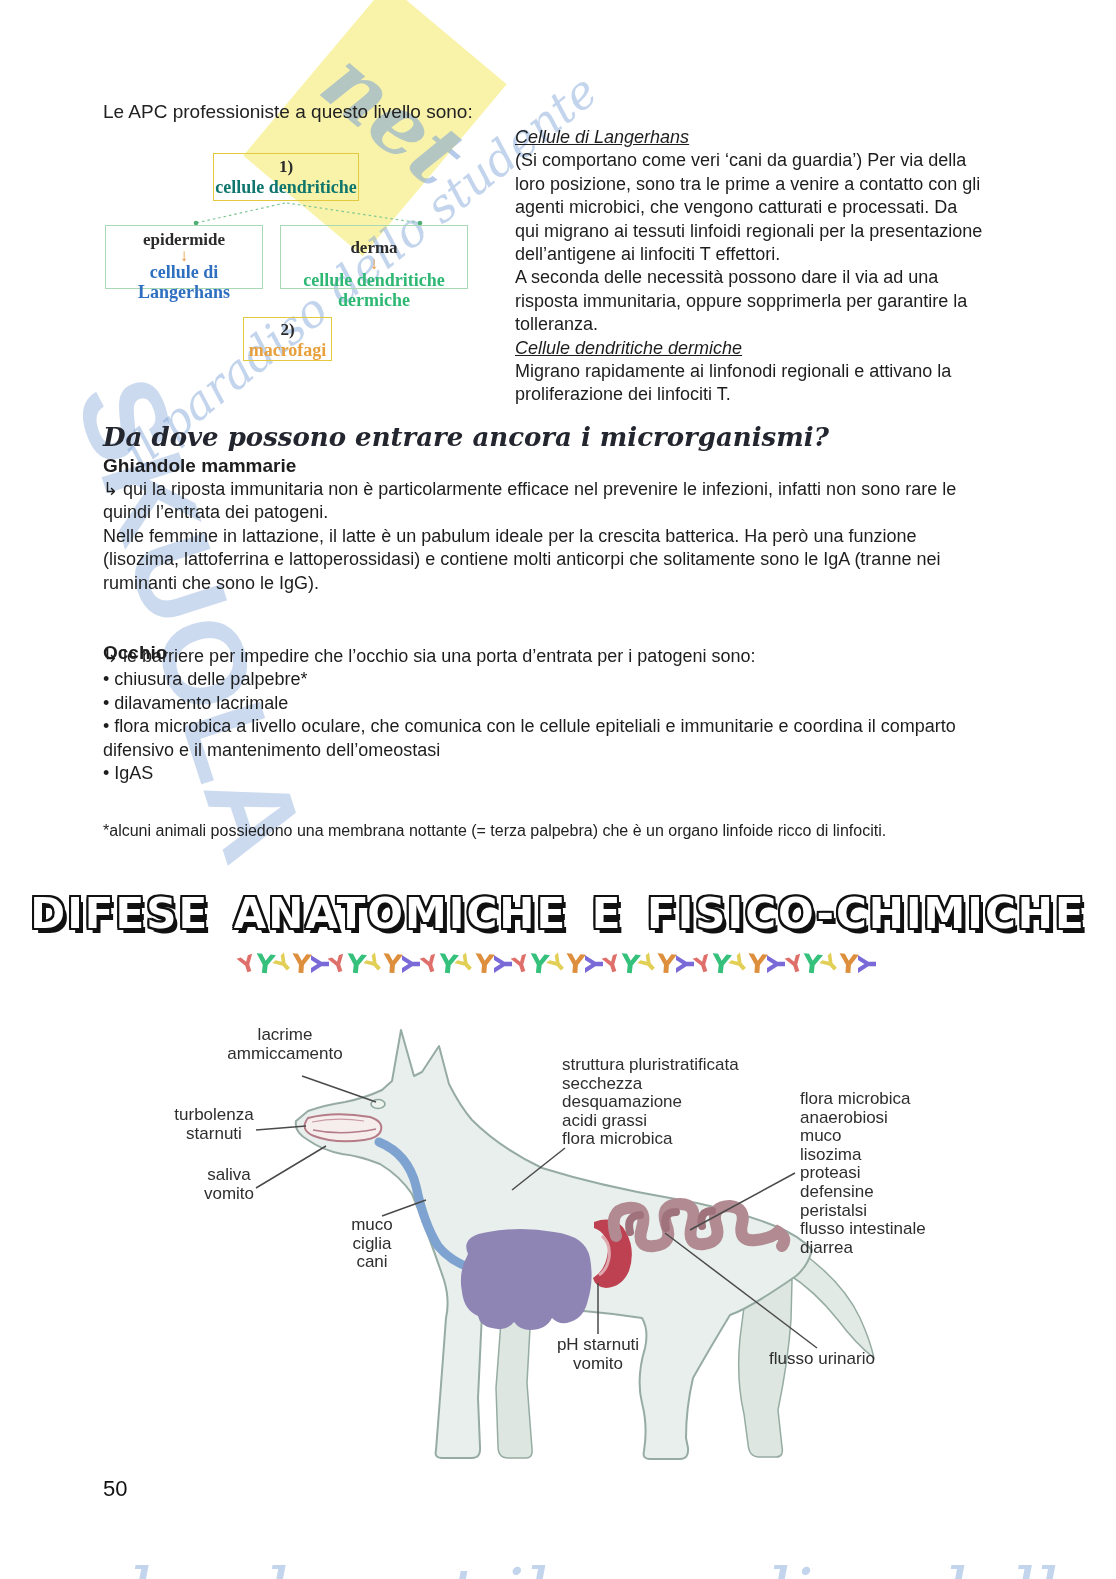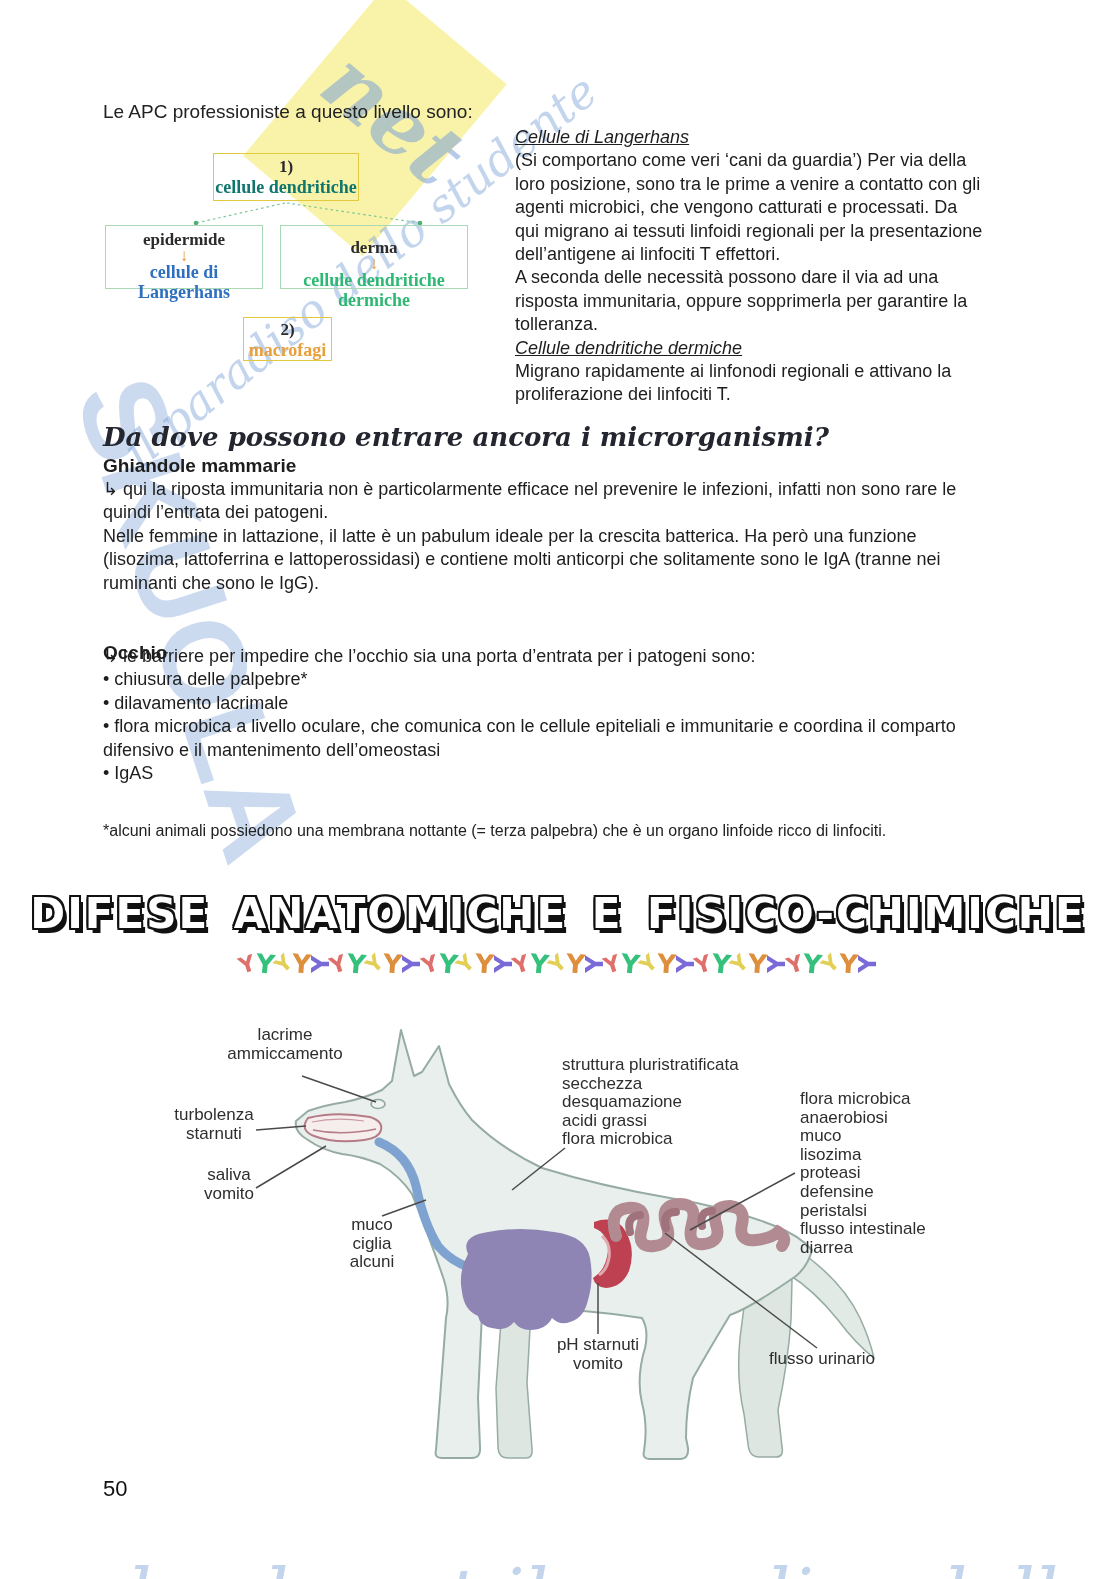--- a/index.html
+++ b/index.html
@@ -227,21 +227,21 @@
         <div>turbolenza</div>
         <div>starnuti</div>
       </div>
       <div class="dog-label center" style="left: 79px; top: 148px; transform: translateX(-50%);">
         <div>saliva</div>
         <div>vomito</div>
       </div>
       <div class="dog-label center" style="left: 222px; top: 198px; transform: translateX(-50%);">
         <div>muco</div>
         <div>ciglia</div>
-        <div>alcuni</div>
+        <div>cani</div>
       </div>
       <div class="dog-label" style="left: 412px; top: 38px;">
         <div>struttura pluristratificata</div>
         <div>secchezza</div>
         <div>desquamazione</div>
         <div>acidi grassi</div>
         <div>flora microbica</div>
       </div>
       <div class="dog-label" style="left: 650px; top: 72px;">
         <div>flora microbica</div>

